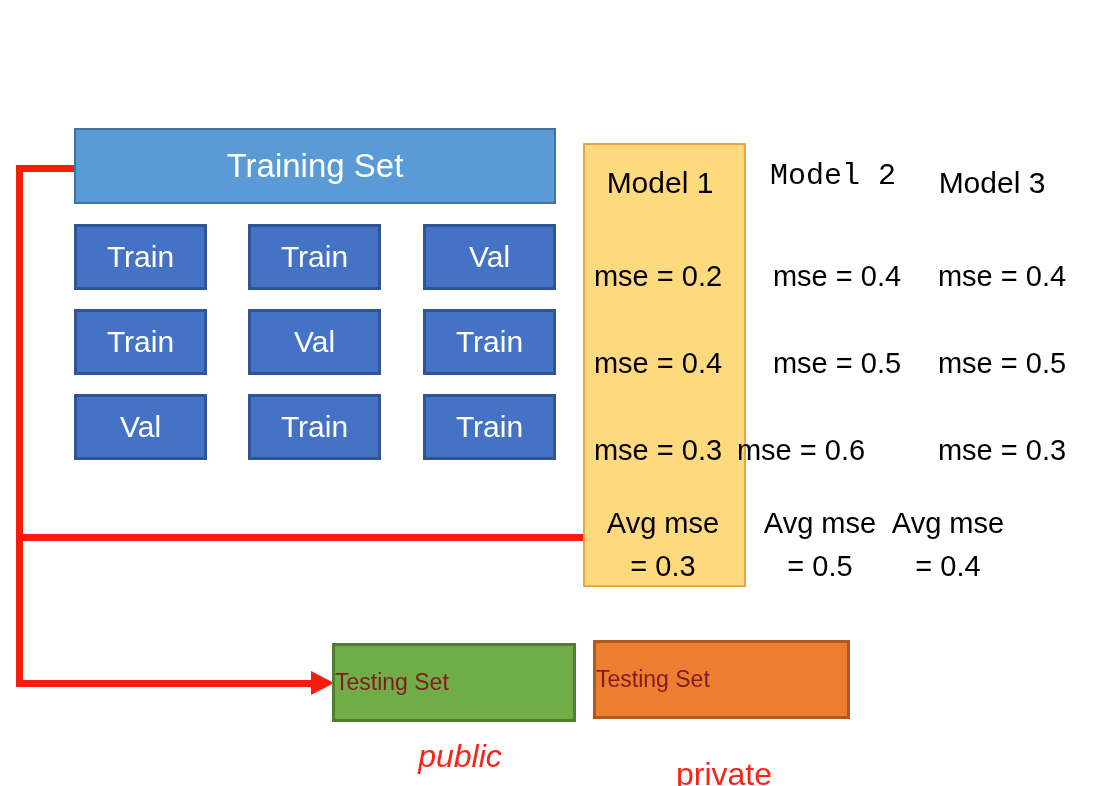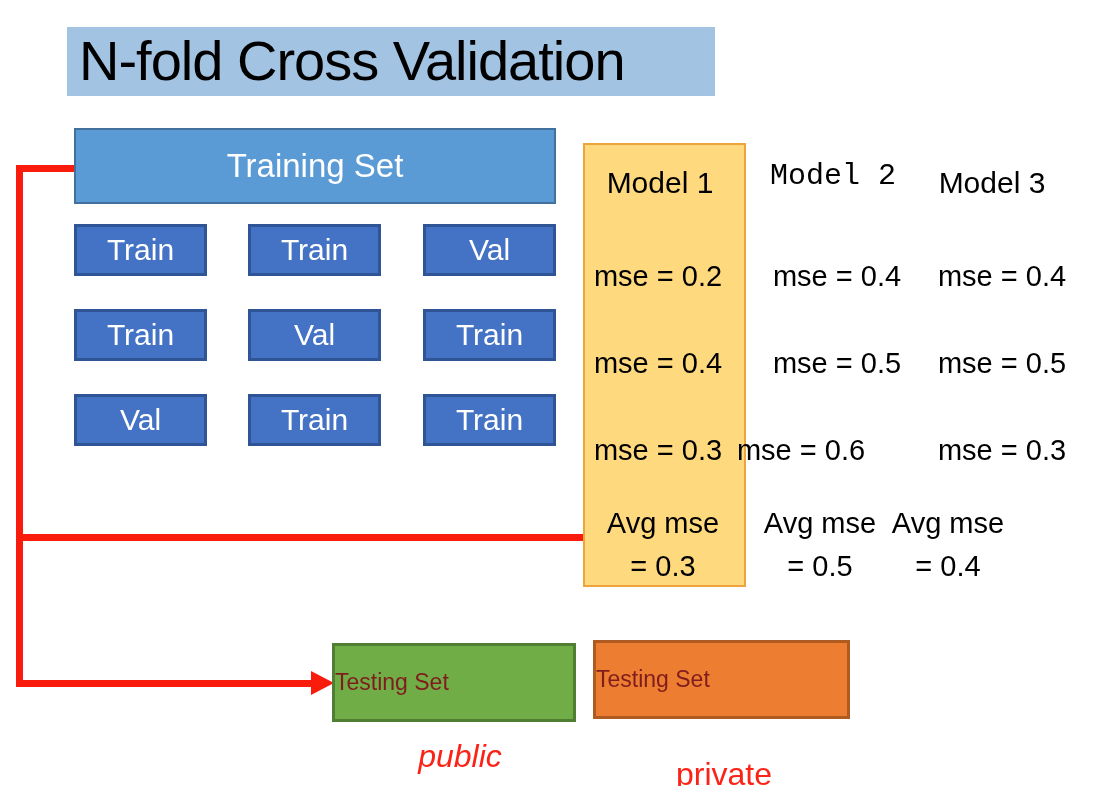--- a/index.html
+++ b/index.html
@@ -24,21 +24,21 @@
     border-left:23px solid var(--red);
   }
   
   .training{
     position:absolute;left:74px;top:128px;width:482px;height:76px;
     background:var(--training-fill);border:2px solid var(--training-border);
     box-sizing:border-box;display:flex;align-items:center;justify-content:center;
     color:#fff;font-size:33px;
   }
   .cell{
-    position:absolute;width:133px;height:52px;
+    position:absolute;width:133px;height:66px;
     background:var(--cell-fill);border:3px solid var(--cell-border);
     box-sizing:border-box;display:flex;align-items:center;justify-content:center;
     color:#fff;font-size:30px;
   }
   
   .m1col{
     position:absolute;left:583px;top:143px;width:163px;height:444px;
     background:var(--model1-fill);border:2px solid var(--model1-border);
     box-sizing:border-box;
   }
@@ -61,23 +61,20 @@
   .caption{
     position:absolute;transform:translateX(-50%);white-space:nowrap;
     color:var(--red-text);font-size:32px;
   }
 </style>
 </head>
 <body>
 
 <div class="stage">
 
-  <div class="title-hl">
-    <h1>N-fold Cross Validation</h1>
-  </div>
 
   <div class="rline" style="left:16px;top:165px;width:58px;height:7px;"></div>
   <div class="rline" style="left:16px;top:165px;width:7px;height:522px;"></div>
   <div class="rline" style="left:16px;top:534px;width:567px;height:7px;"></div>
   <div class="rline" style="left:16px;top:680px;width:296px;height:7px;"></div>
   <div class="arrowhead" style="left:311px;top:671px;"></div>
 
   <div class="training">
     <span>Training Set</span>
   </div>

